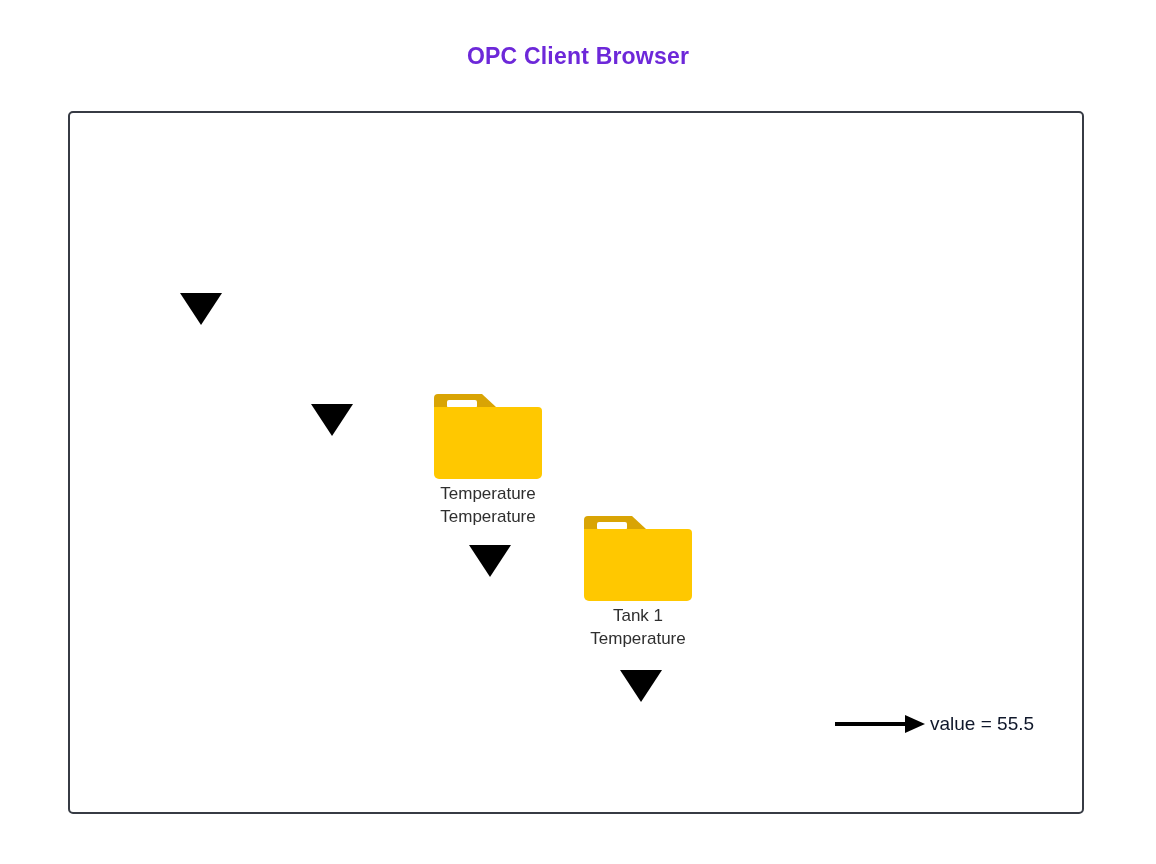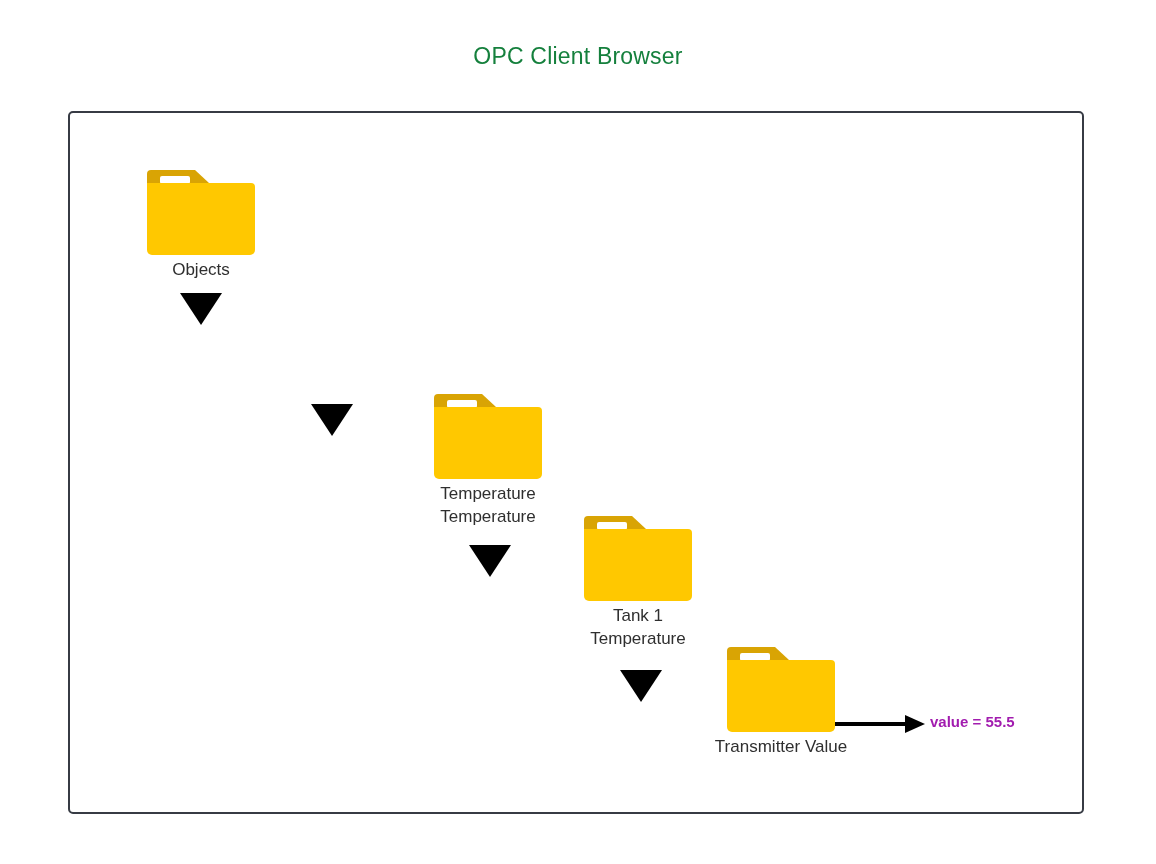--- a/index.html
+++ b/index.html
@@ -16,22 +16,22 @@
     position: relative;
   }
 
   #page-title {
     position: absolute;
     left: 0;
     top: 43px;
     width: 1156px;
     text-align: center;
     font-size: 23px;
-    font-weight: normal;
-    color: #15803d;
+    font-weight: bold;
+    color: #6d28d9;
     letter-spacing: 0.2px;
   }
 
   #canvas-frame {
     position: absolute;
     left: 68px;
     top: 111px;
     width: 1016px;
     height: 703px;
     border: 2px solid #373b44;
@@ -117,41 +117,32 @@
     top: 1px;
     width: 0;
     height: 0;
     border-top: 9px solid transparent;
     border-bottom: 9px solid transparent;
     border-left: 20px solid #000000;
   }
 
   .value-text {
     position: absolute;
-    font-size: 15px;
-    color: #a21caf;
+    font-size: 19px;
+    color: #0f172a;
     white-space: nowrap;
-    font-weight: bold;
   }
 </style>
 </head>
 <body>
 
 <div id="page-title">OPC Client Browser</div>
 
 <div id="canvas-frame">
 
-  <div class="node" style="left:77px; top:57px;">
-    <div class="folder">
-      <div class="ftab"></div>
-      <div class="fslot"></div>
-      <div class="fbody"></div>
-    </div>
-    <div class="node-label">Objects</div>
-  </div>
 
 
   <div class="node" style="left:364px; top:281px;">
     <div class="folder">
       <div class="ftab"></div>
       <div class="fslot"></div>
       <div class="fbody"></div>
     </div>
     <div class="node-label">
       <span>Temperature</span><br>
@@ -164,28 +155,20 @@
       <div class="ftab"></div>
       <div class="fslot"></div>
       <div class="fbody"></div>
     </div>
     <div class="node-label">
       <span>Tank 1</span><br>
       <span>Temperature</span>
     </div>
   </div>
 
-  <div class="node" style="left:657px; top:534px;">
-    <div class="folder">
-      <div class="ftab"></div>
-      <div class="fslot"></div>
-      <div class="fbody"></div>
-    </div>
-    <div class="node-label">Transmitter Value</div>
-  </div>
 
   <div class="arrow-down" style="left:110px; top:180px;"></div>
   <div class="arrow-down" style="left:241px; top:291px;"></div>
   <div class="arrow-down" style="left:399px; top:432px;"></div>
   <div class="arrow-down" style="left:550px; top:557px;"></div>
 
   <div class="arrow-right" style="left:765px; top:601px; width:90px;">
     <div class="shaft" style="width:72px;"></div>
     <div class="head" style="left:70px;"></div>
   </div>

